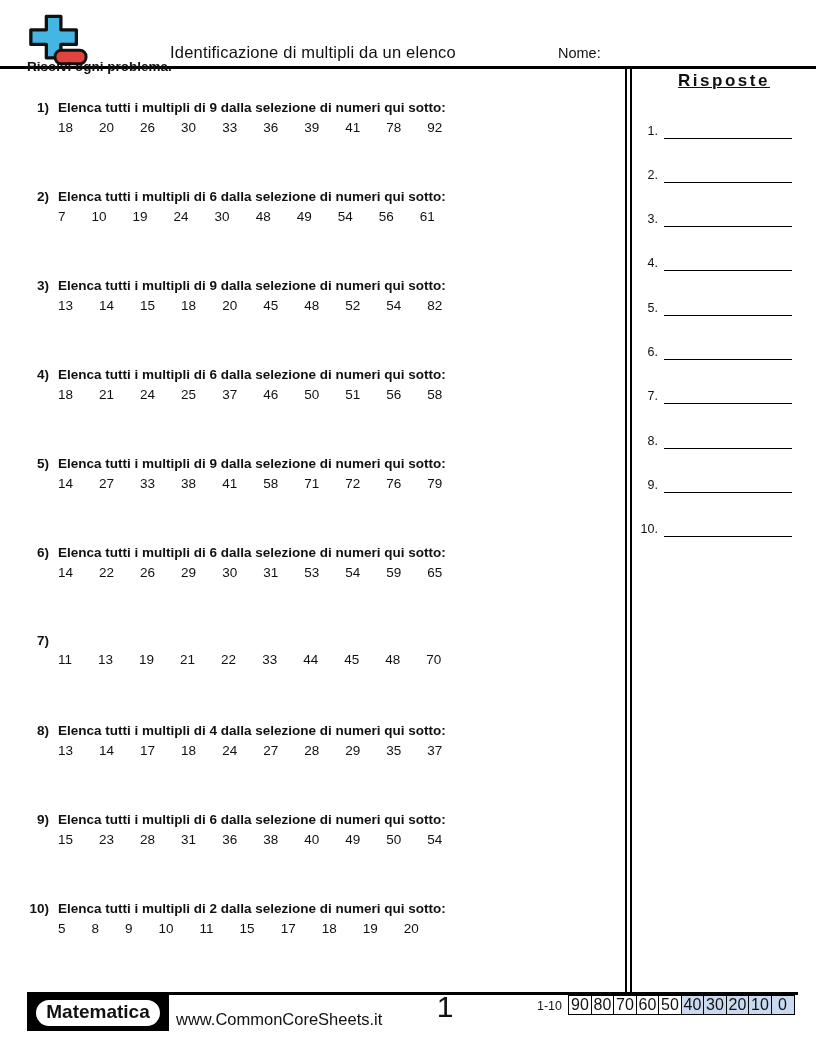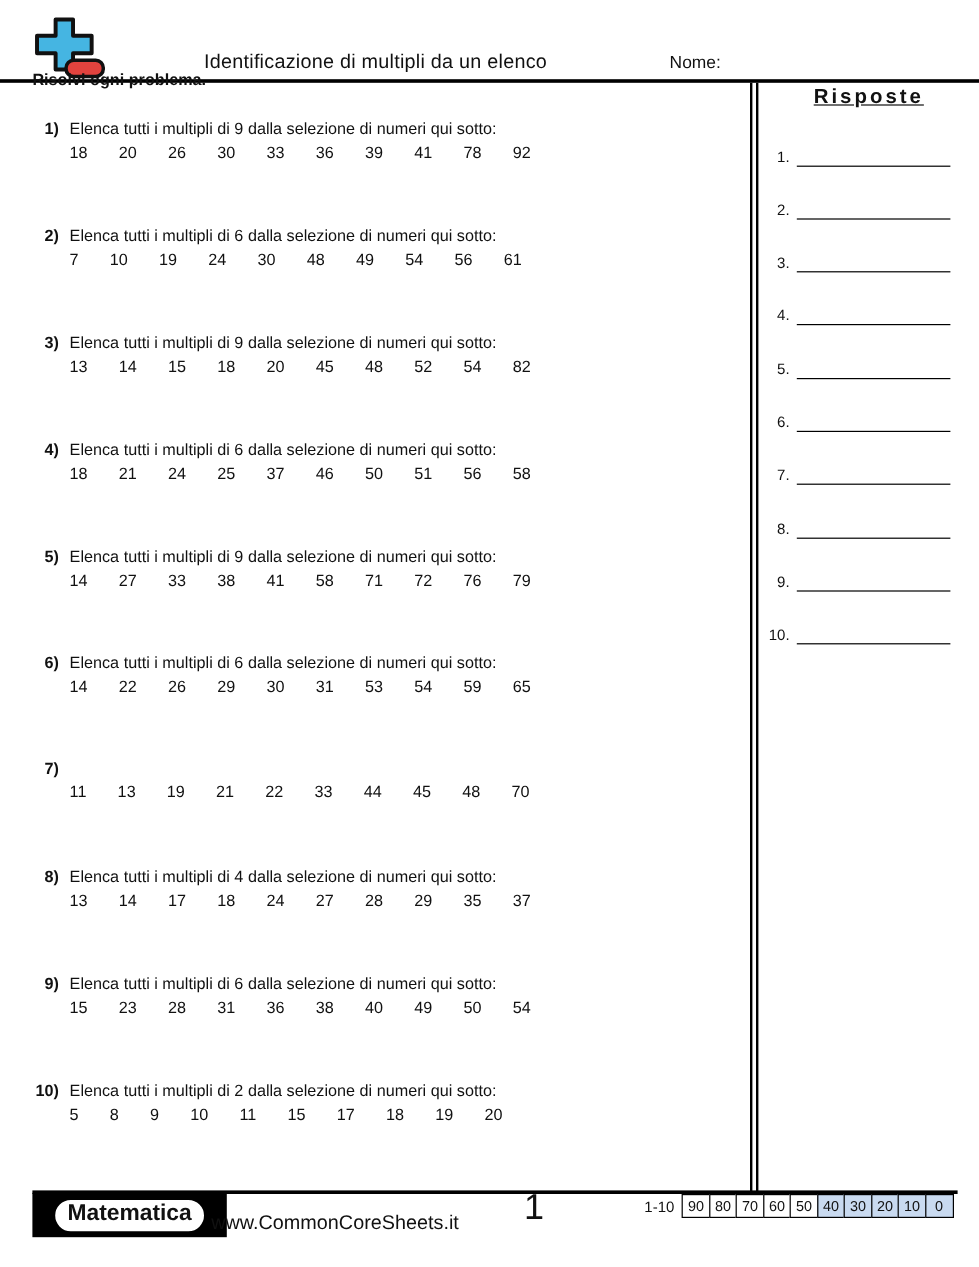--- a/index.html
+++ b/index.html
@@ -21,35 +21,35 @@
   
   .answers-title{position:absolute;left:632px;top:71px;width:184px;text-align:center;
     font-size:17px;font-weight:bold;letter-spacing:2.5px;text-decoration:underline;white-space:nowrap;}
   .answer-row{position:absolute;left:630px;width:162px;height:18px;display:flex;align-items:flex-end;}
   .alabel{width:28px;text-align:right;font-size:12.5px;line-height:15px;flex:none;}
   .ablank{flex:1;margin-left:6px;border-bottom:1.5px solid #000;height:17px;}
   
   .problem{position:absolute;left:26px;width:592px;}
   .qline{display:flex;align-items:baseline;}
   .pnum{width:23px;flex:none;text-align:right;font-weight:bold;font-size:13.5px;margin-right:9px;}
-  .qtext{font-size:13.5px;line-height:17px;white-space:nowrap;}
+  .qtext{font-size:13.5px;line-height:17px;white-space:nowrap;font-weight:bold;}
   .nrow{margin-left:32px;margin-top:4px;display:flex;gap:26px;}
   .pick{font-size:13.5px;}
   
   .footer-line{position:absolute;left:27px;top:992px;width:771px;height:2.5px;background:#000;}
-  .brand{position:absolute;left:27px;top:994px;width:162px;height:37px;background:#000;
+  .brand{position:absolute;left:27px;top:994px;width:142px;height:37px;background:#000;
     display:flex;align-items:center;justify-content:center;}
   .brand-pill{background:#fff;border:2.5px solid #000;border-radius:17px;padding:1px 10px 3px;
     font-size:19px;font-weight:bold;white-space:nowrap;}
   .site-url{position:absolute;left:176px;top:1010px;font-size:16.5px;}
   .page-num{position:absolute;left:400px;top:990px;width:90px;text-align:center;font-size:30px;}
   .score-label{position:absolute;left:528px;top:999px;width:34px;text-align:right;font-size:12.5px;}
   .score-grid{position:absolute;left:568px;top:995px;display:flex;}
   .score-cell{box-sizing:border-box;width:24px;height:20px;border:1.5px solid #000;margin-left:-1.5px;
-    display:flex;align-items:center;justify-content:center;font-size:12px;background:#fff;text-align:right;}
+    display:flex;align-items:center;justify-content:center;font-size:16px;background:#fff;text-align:right;}
   .score-cell:first-child{margin-left:0;}
   .score-cell.hl{background:#C9DAF0;}
 </style>
 </head>
 <body>
 
 <div class="page">
 
   <svg class="logo" viewBox="0 0 64 56" aria-hidden="true">
     <polygon class="logo-plus" points="21,3 36,3 36,17 52,17 52,32 36,32 36,46 21,46 21,32 5,32 5,17 21,17"></polygon>

